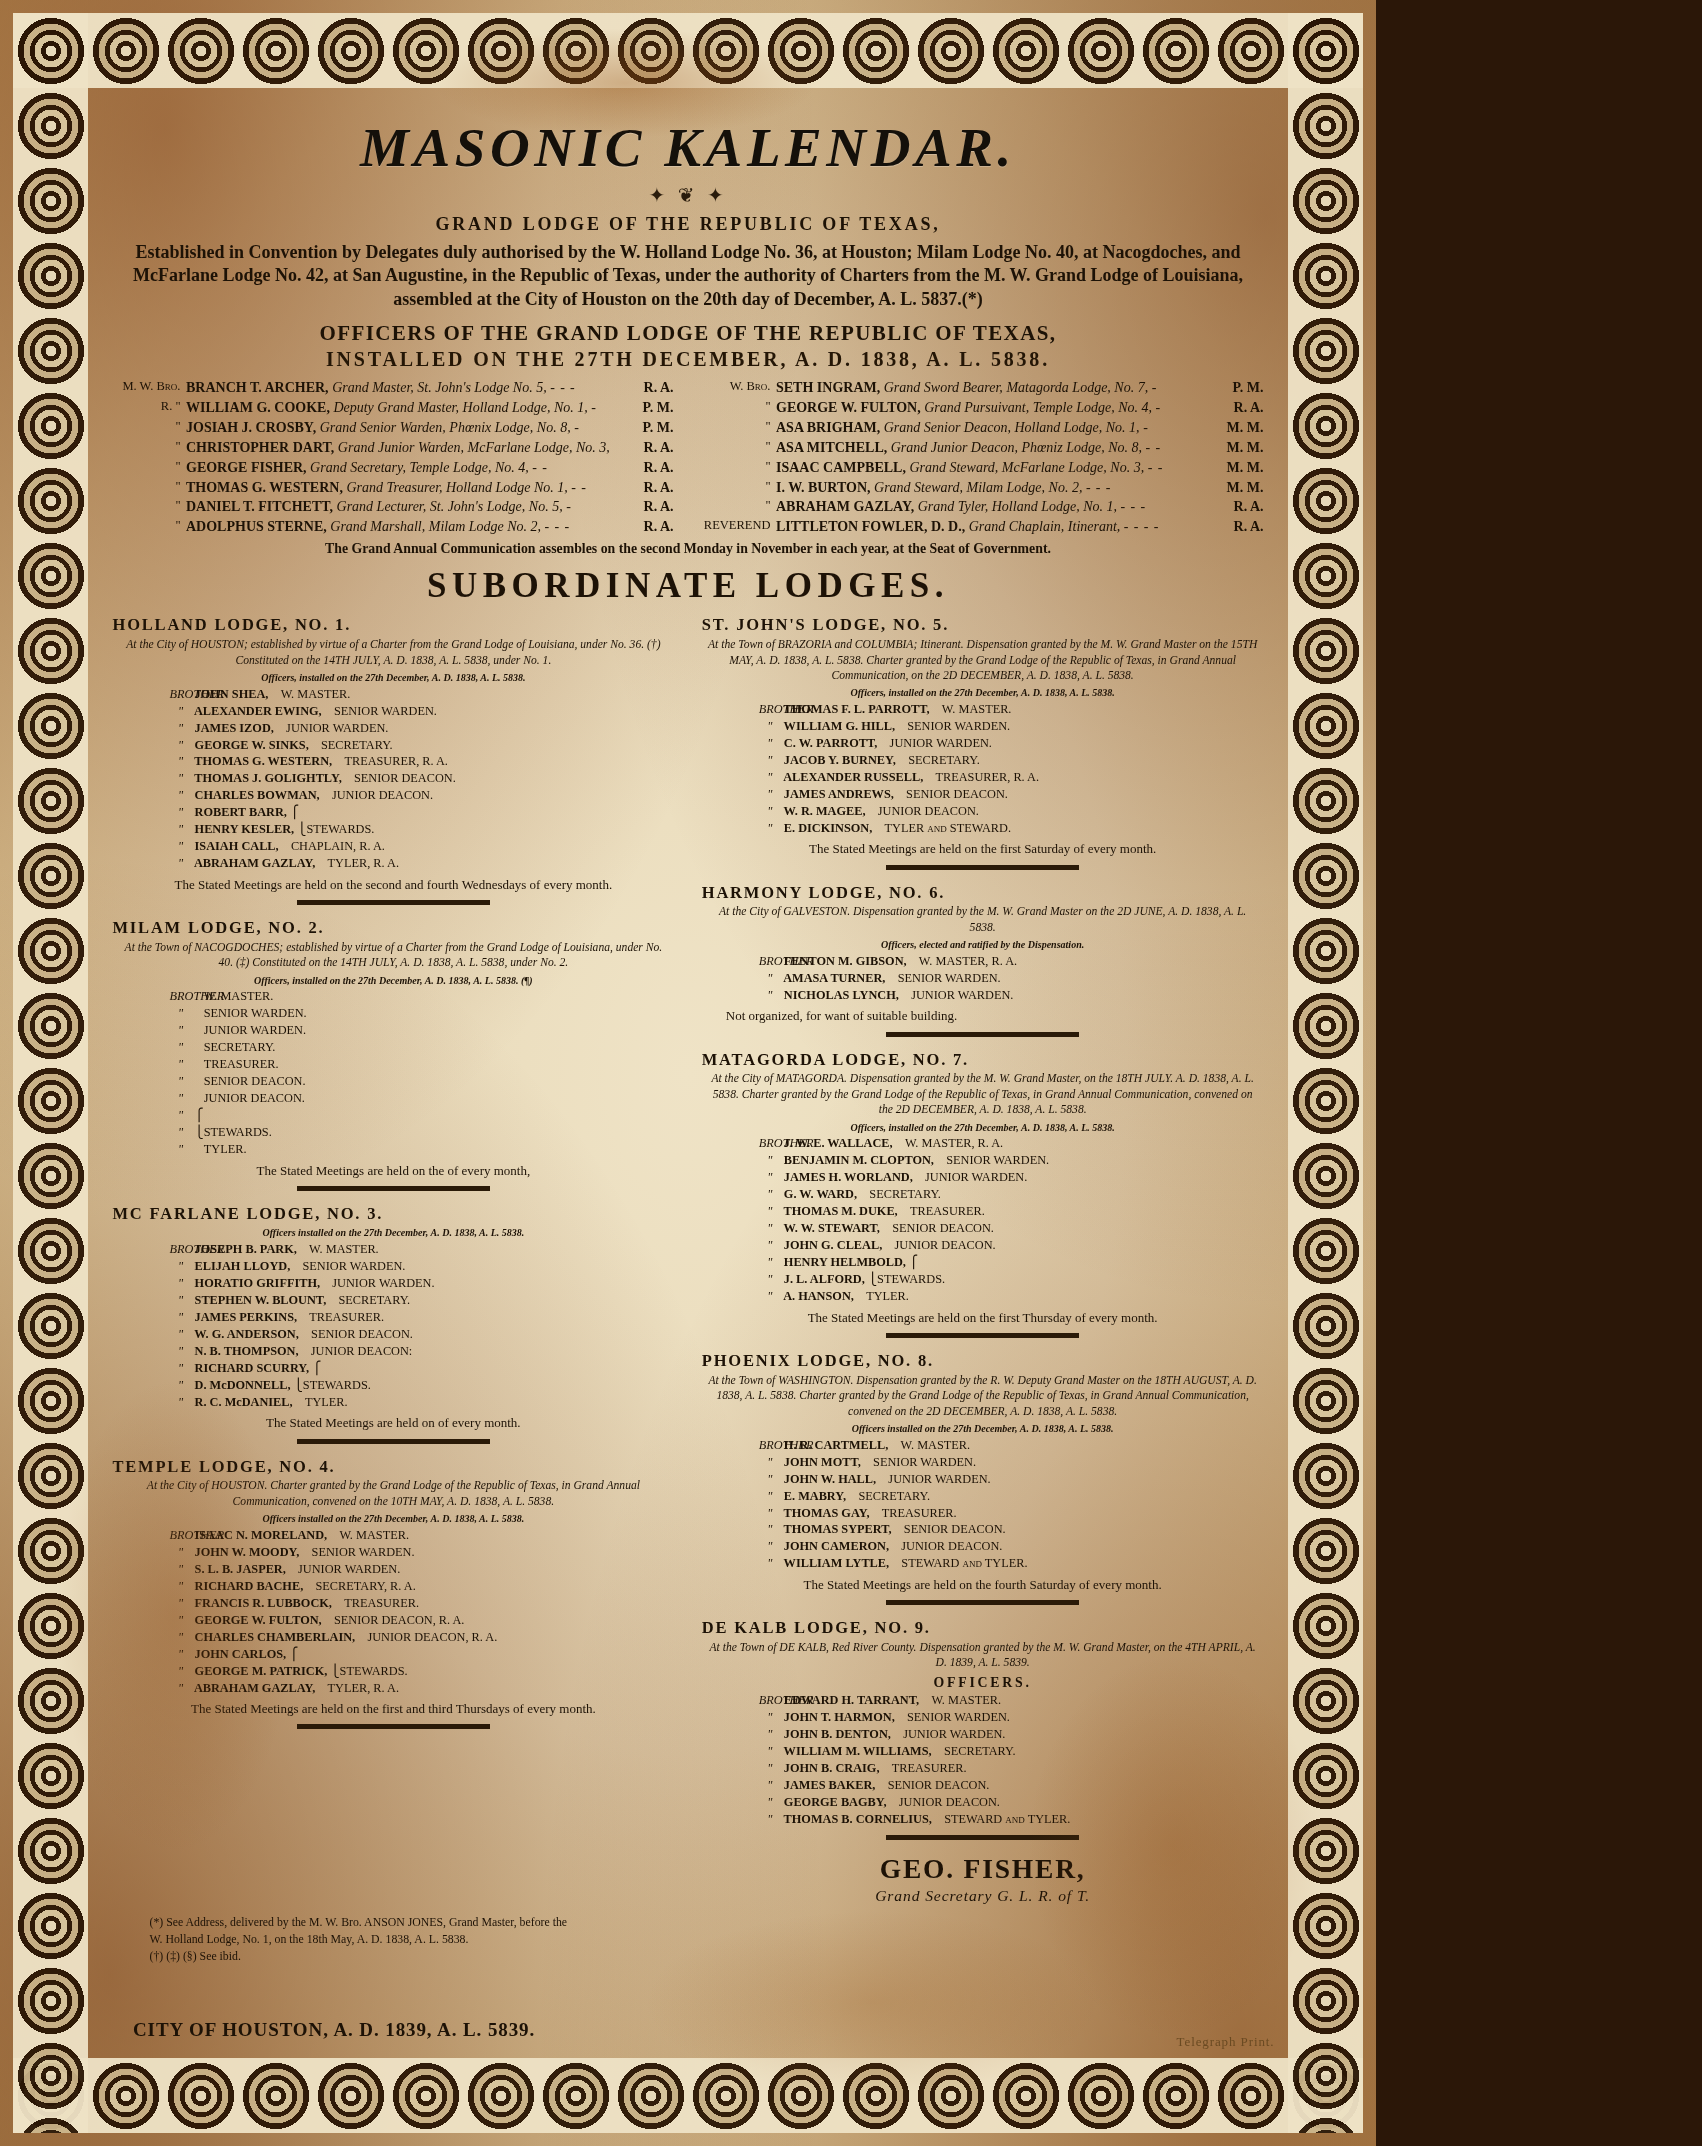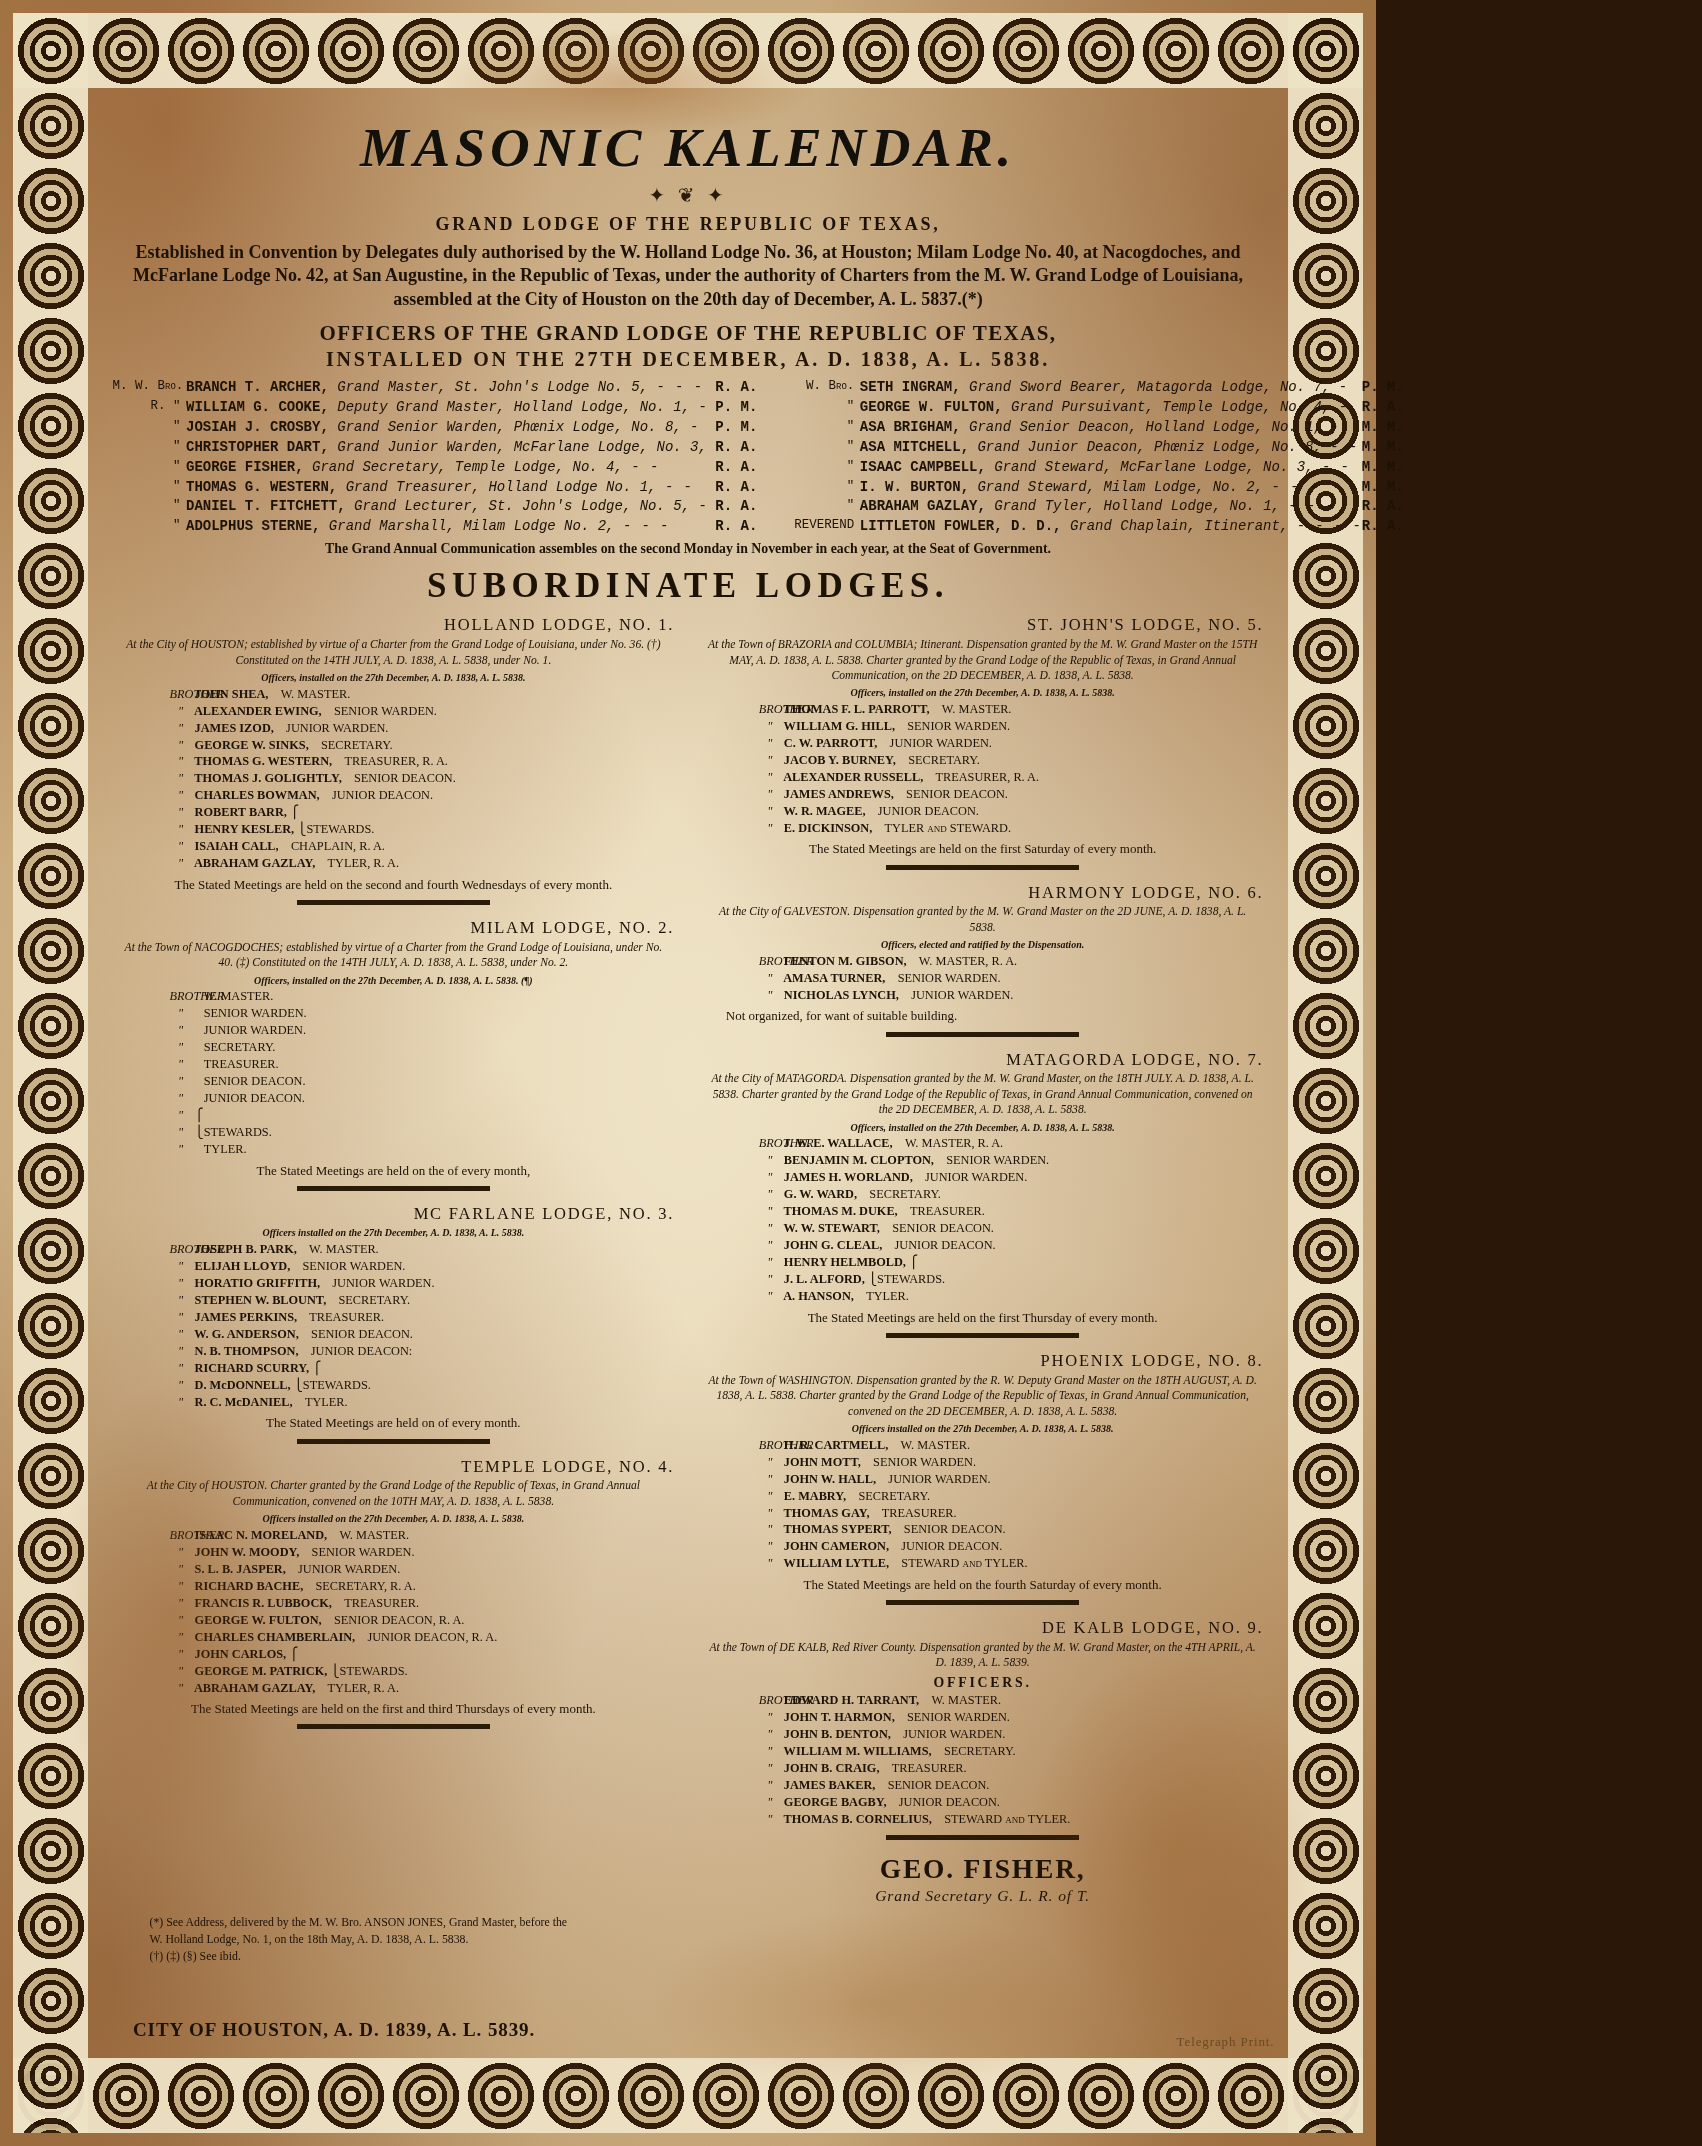--- a/index.html
+++ b/index.html
@@ -66,41 +66,41 @@
     text-align:center;font-size:18px;line-height:1.32;font-weight:bold;margin:0 9.2px 9.2px 9.2px;
   }
   .officers-head{
     text-align:center;font-weight:bold;font-size:21px;letter-spacing:1.4px;margin:5.5px 0 1.8px 0;
   }
   .officers-sub{
     text-align:center;font-weight:bold;font-size:20px;letter-spacing:2.8px;margin:0 0 7.3px 0;
     color:#241606;
   }
   .officer-cols{
-    display:flex;gap:29px;font-size:14px;line-height:1.42;font-family:Liberation Mono, monospace;
+    display:flex;gap:29px;font-size:14px;line-height:1.42;
   }
   .officer-cols .col{flex:1;}
   .orow{white-space:nowrap;display:flex;}
   .orank{display:inline-block;width:68px;text-align:right;padding-right:5.5px;font-variant:small-caps;font-size:12.5px;}
   .oname{font-weight:bold;}
   .oit{font-style:italic;}
   .odeg{margin-left:auto;font-weight:bold;}
   .dashes{letter-spacing:0.9px;}
   .annual{
     text-align:center;font-size:13.8px;margin:3.7px 0 1.8px 0;font-weight:bold;
   }
   .sub-lodges{
     text-align:center;font-weight:bold;font-style:normal;
     font-size:35px;letter-spacing:5.5px;margin:9.2px 0 5.5px 0;
   }
   .two-col{display:flex;gap:27.5px;}
   .two-col > .column{flex:1;}
   .lodge{margin-bottom:13px;}
   .lodge-title{
-    text-align:right;font-weight:normal;letter-spacing:1.8px;font-size:16.5px;margin:3.7px 0 1.8px 0;
+    text-align:left;font-weight:bold;letter-spacing:1.8px;font-size:16.5px;margin:3.7px 0 1.8px 0;
   }
   .lodge-desc{
     text-align:center;font-size:11.6px;line-height:1.34;font-style:italic;margin:0 3.7px 3.7px 3.7px;
   }
   .lodge-inst{
     text-align:center;font-weight:bold;font-size:10px;margin:3.7px 0 2.8px 0;font-style:italic;
   }
   .members{font-size:12.3px;line-height:1.38;margin-left:57px;}
   .members .m{white-space:nowrap;}
   .members .q{display:inline-block;width:22px;text-align:center;font-style:italic;}

